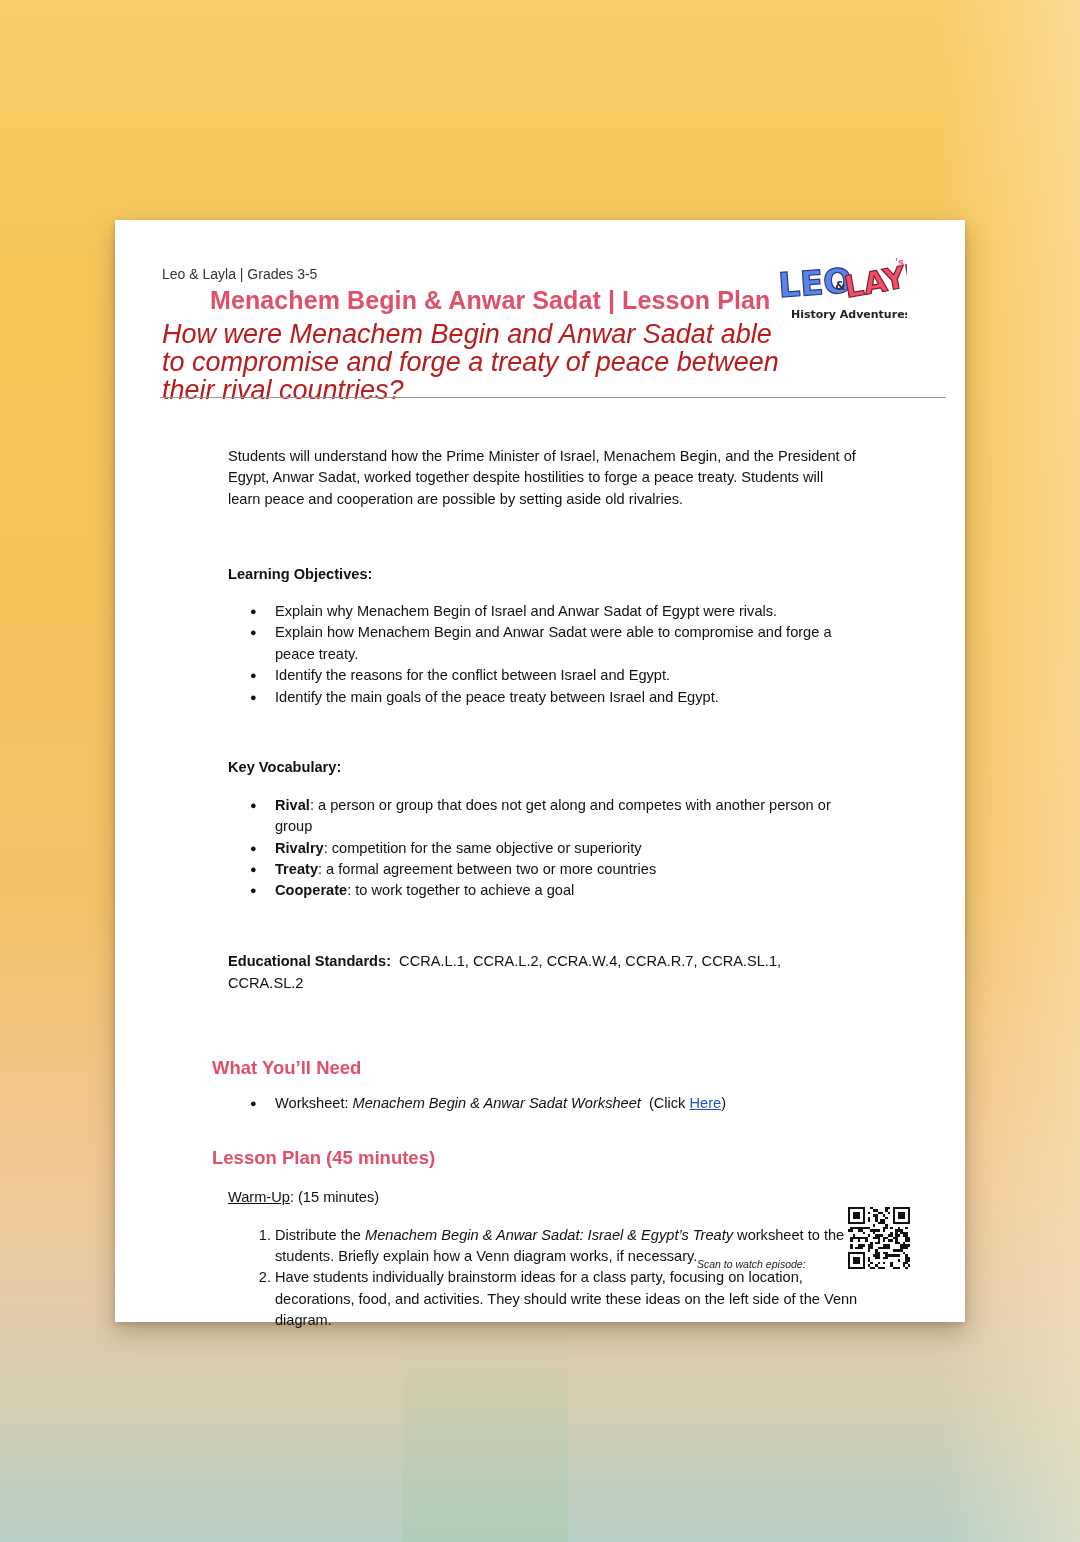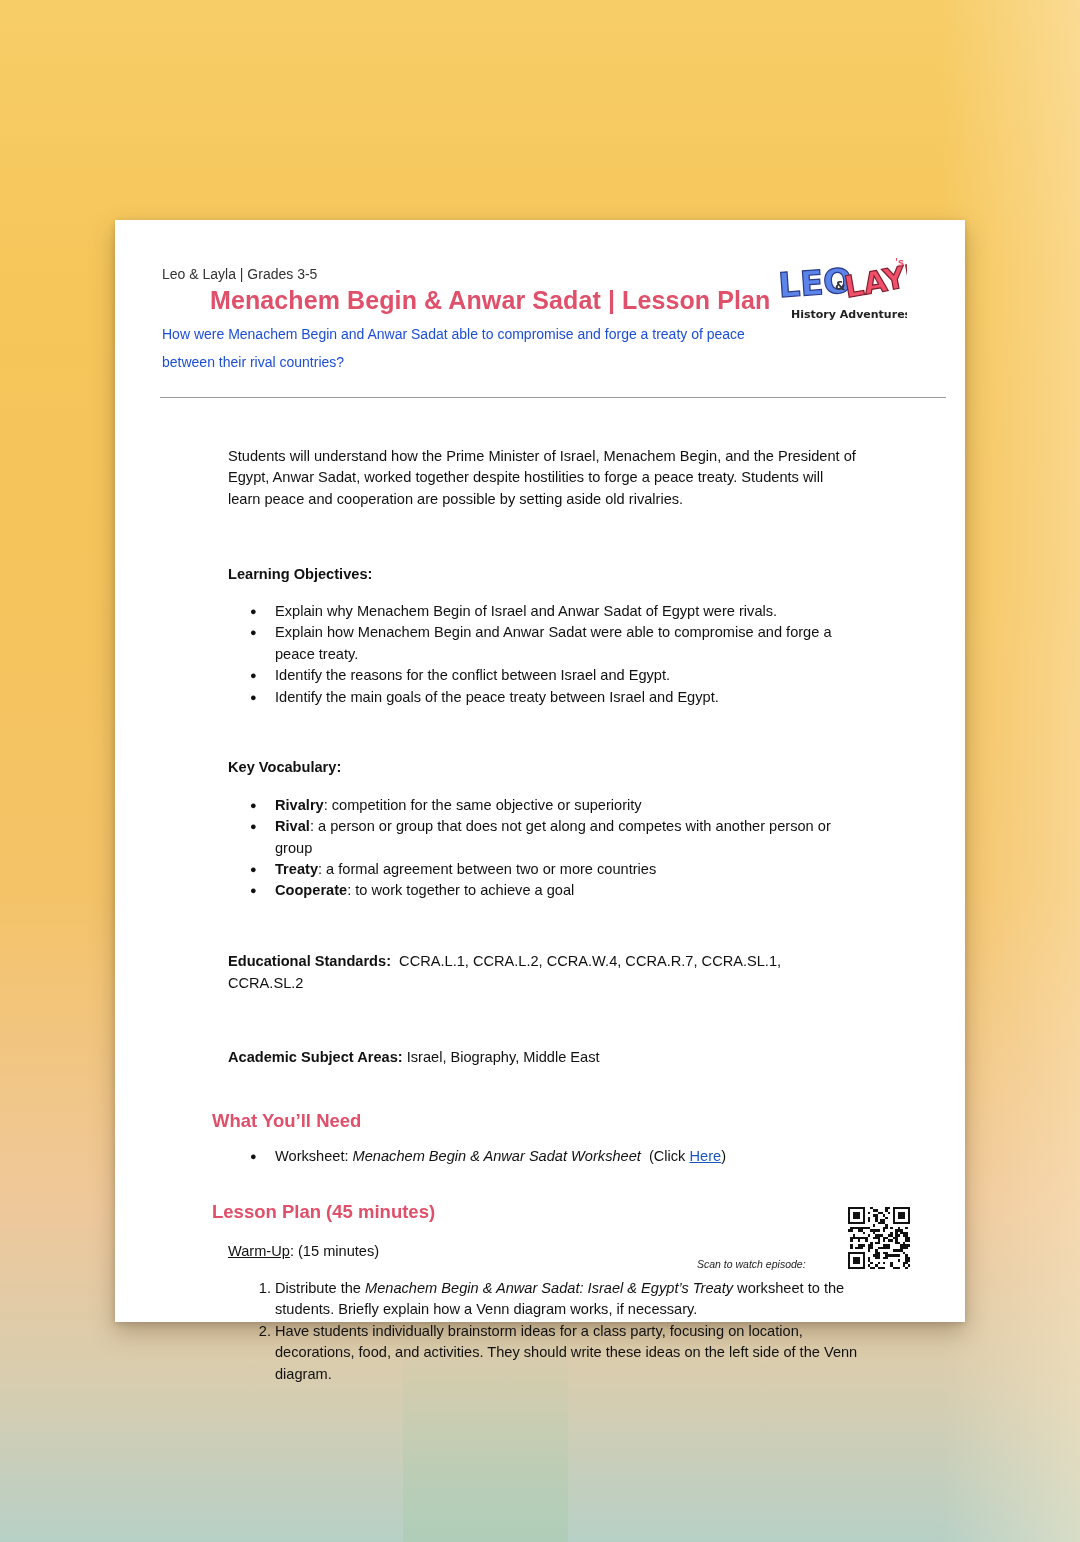--- a/index.html
+++ b/index.html
@@ -41,21 +41,21 @@
       font-size: 14px; color: #333;
     }
     .title {
       position: absolute; left: 47px; top: 66px;
       font-size: 25px; font-weight: bold; color: #e0506a;
       letter-spacing: 0.1px;
       margin-left: 48px;
     }
     .subtitle {
       position: absolute; left: 47px; top: 100px; width: 620px;
-      font-size: 14px; line-height: 28px; color: #1d4ed8;
+      font-size: 27px; line-height: 28px; color: #b91c1c; font-style: italic;
     }
     .logo {
       position: absolute; left: 662px; top: 32px; width: 130px; height: 75px;
     }
     .divider {
       position: absolute; left: 45px; top: 177px; width: 786px; height: 1px;
       background: #999;
     }
     .body {
       position: absolute; left: 97px; top: 210px; width: 660px;
@@ -119,31 +119,30 @@
     <ul>
       <li>Explain why Menachem Begin of Israel and Anwar Sadat of Egypt were rivals.</li>
       <li>Explain how Menachem Begin and Anwar Sadat were able to compromise and forge a peace treaty.</li>
       <li>Identify the reasons for the conflict between Israel and Egypt.</li>
       <li>Identify the main goals of the peace treaty between Israel and Egypt.</li>
     </ul>
     <div class="gap"></div>
 
     <p class="label">Key Vocabulary:</p>
     <ul>
+      <li><b>Rival</b><span>: a person or group that does not get along and competes with another person or group</span></li>
       <li><b>Rivalry</b><span>: competition for the same objective or superiority</span></li>
-      <li><b>Rival</b><span>: a person or group that does not get along and competes with another person or group</span></li>
       <li><b>Treaty</b><span>: a formal agreement between two or more countries</span></li>
       <li><b>Cooperate</b><span>: to work together to achieve a goal</span></li>
     </ul>
     <div class="gap"></div>
 
     <p><span class="label">Educational Standards:</span>&nbsp;&nbsp;<span>CCRA.L.1, CCRA.L.2, CCRA.W.4, CCRA.R.7, CCRA.SL.1, CCRA.SL.2</span></p>
     <div class="gap"></div>
 
-    <p><span class="label">Academic Subject Areas:</span> <span>Israel, Biography, Middle East</span></p>
     <div class="gap"></div>
 
     <div class="section-heading">What You’ll Need</div>
     <ul>
       <li><span>Worksheet: </span><i>Menachem Begin &amp; Anwar Sadat Worksheet</i><span style="white-space: pre;">  (Click </span><a class="link" href="#">Here</a><span>)</span></li>
     </ul>
     <div class="gap" style="height: 17px;"></div>
 
     <div class="section-heading">Lesson Plan (45 minutes)</div>
     <p><span class="u">Warm-Up</span><span>: (15 minutes)</span></p>

